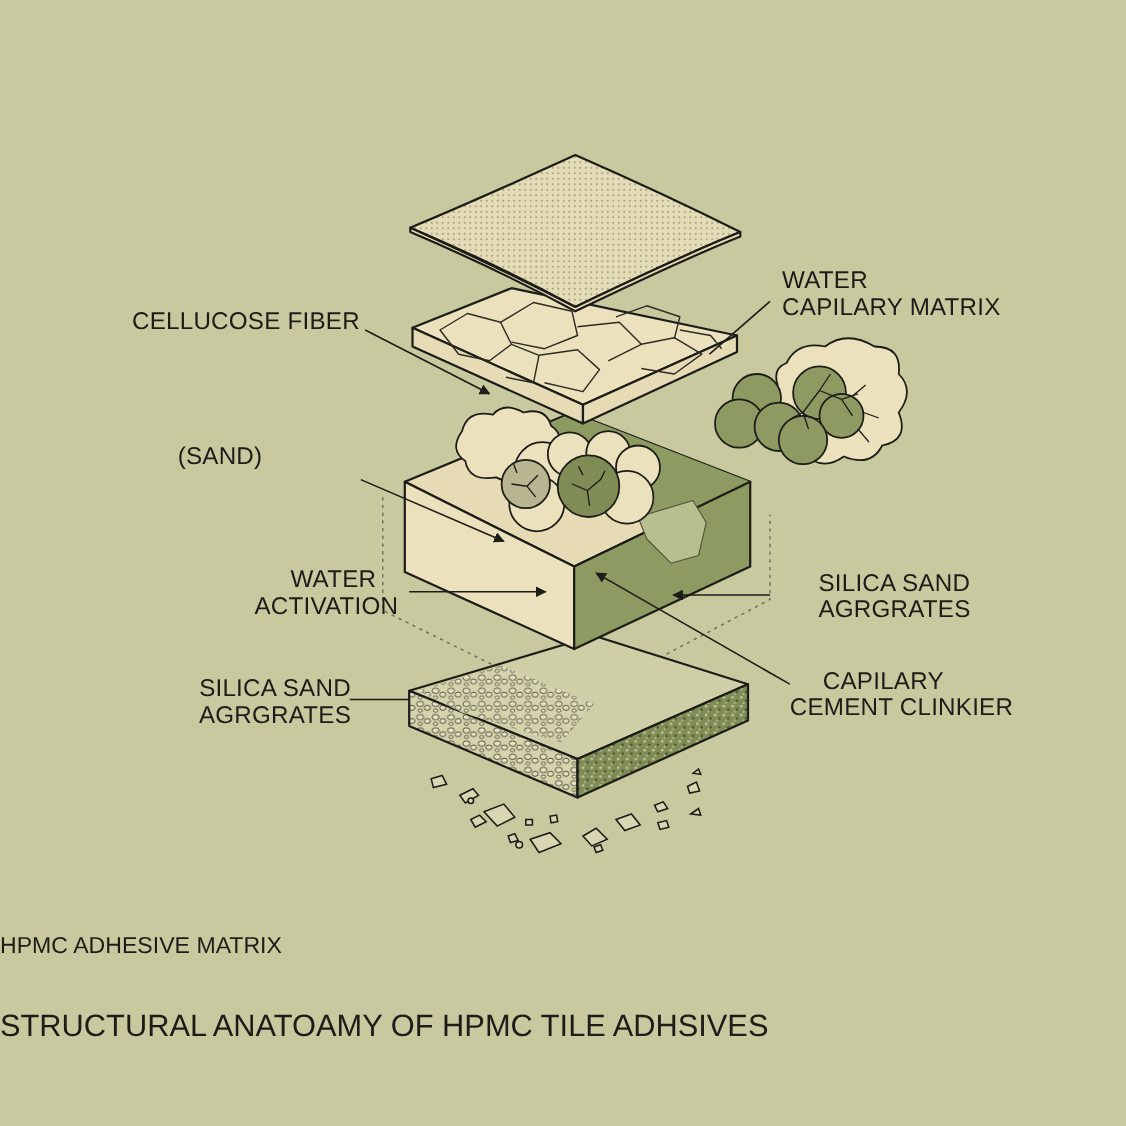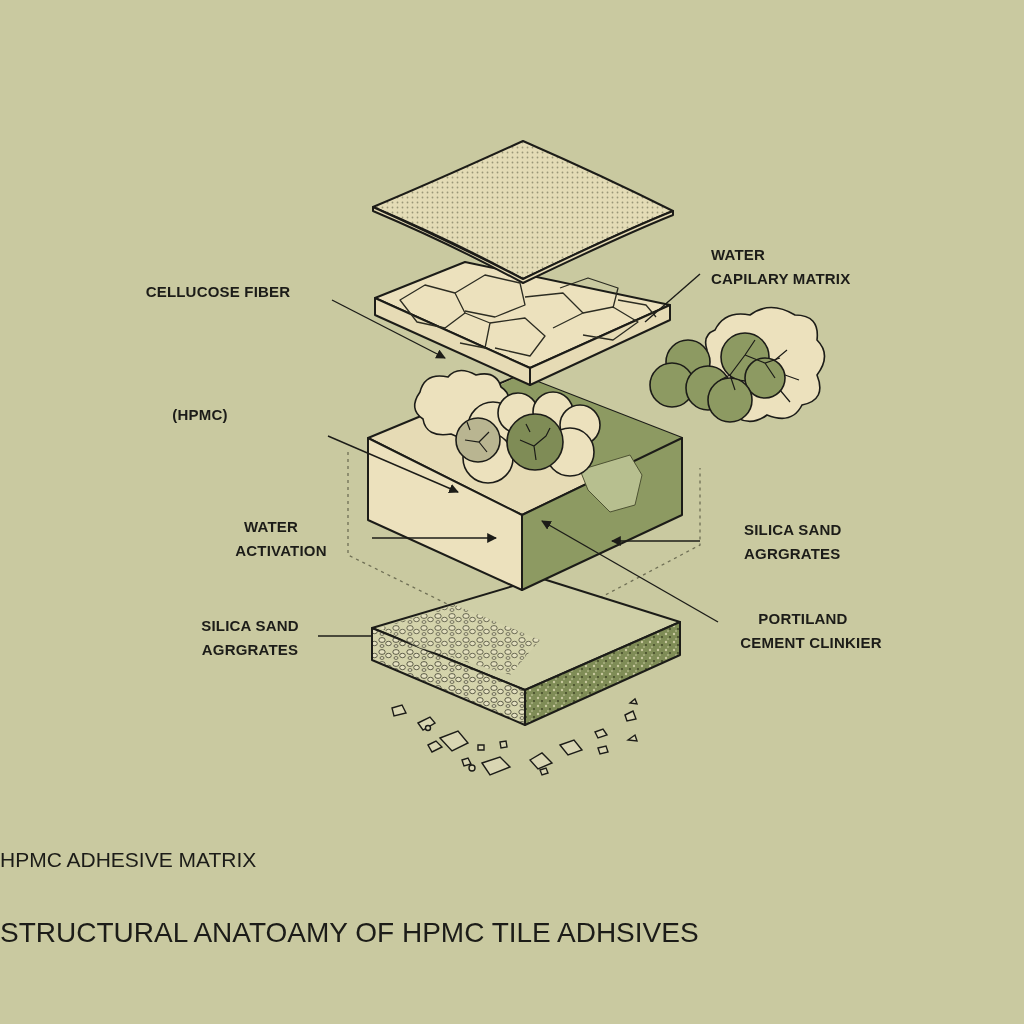--- a/index.html
+++ b/index.html
@@ -1,21 +1,21 @@
 <!DOCTYPE html>
 <html><head>
 <meta charset="utf-8">
 <style>
   html, body { margin:0; padding:0; }
   body { width:1024px; height:1024px; background:#c9c9a0; position:relative; overflow:hidden;
          font-family:"Liberation Sans", "DejaVu Sans", sans-serif; color:#1c1c18; }
   #diagram { position:absolute; left:0; top:0; width:1024px; height:1024px; }
-  .label { position:absolute; font-size:15px; line-height:24px; letter-spacing:0.2px; white-space:nowrap;font-weight:bold; }
+  .label { position:absolute; font-size:22px; line-height:24px; letter-spacing:0.2px; white-space:nowrap; }
   .label span { display:block; }
-  .ra { text-align:center; }
+  .ra { text-align:right; }
   .ca { text-align:center; }
   .la { text-align:left; }
   .caption { position:absolute; left:0; width:1008px; text-align:left; white-space:nowrap; }
   .cap1 { top:848px; font-size:21px; }
   .cap2 { top:917px; font-size:28px; }
 </style>
 </head>
 <body>
 
 <svg id="diagram" viewBox="0 0 1024 1024" xmlns="http://www.w3.org/2000/svg">
@@ -142,21 +142,21 @@
     <line x1="700" y1="541" x2="612" y2="541" marker-end="url(#arrow)"></line>
     <line x1="718" y1="622" x2="542" y2="521" marker-end="url(#arrow)"></line>
   </g>
 </svg>
 
 <div class="label ra" style="left:120px; top:280px; width:200px;">
   <span style="margin-right:4px;">CELLUCOSE FIBER</span>
 </div>
 
 <div class="label ca" style="left:110px; top:403px; width:230px;">
-  <span style="margin-right:50px;">(HPMC)</span>
+  <span style="margin-right:50px;">(SAND)</span>
 </div>
 
 <div class="label ra" style="left:200px; top:515px; width:162px;">
   <span style="margin-right:20px;">WATER</span>
   <span>ACTIVATION</span>
 </div>
 
 <div class="label ca" style="left:180px; top:614px; width:140px;">
   <span>SILICA SAND</span>
   <span>AGRGRATES</span>
@@ -166,18 +166,18 @@
   <span>WATER</span>
   <span>CAPILARY MATRIX</span>
 </div>
 
 <div class="label la" style="left:744px; top:518px;">
   <span>SILICA SAND</span>
   <span>AGRGRATES</span>
 </div>
 
 <div class="label ca" style="left:718px; top:607px; width:186px;">
-  <span style="margin-right:16px;">PORTILAND</span>
+  <span style="margin-right:16px;">CAPILARY</span>
   <span>CEMENT CLINKIER</span>
 </div>
 
 <div class="caption cap1">HPMC ADHESIVE MATRIX</div>
 <div class="caption cap2">STRUCTURAL ANATOAMY OF HPMC TILE ADHSIVES</div>
 
 </body></html>

